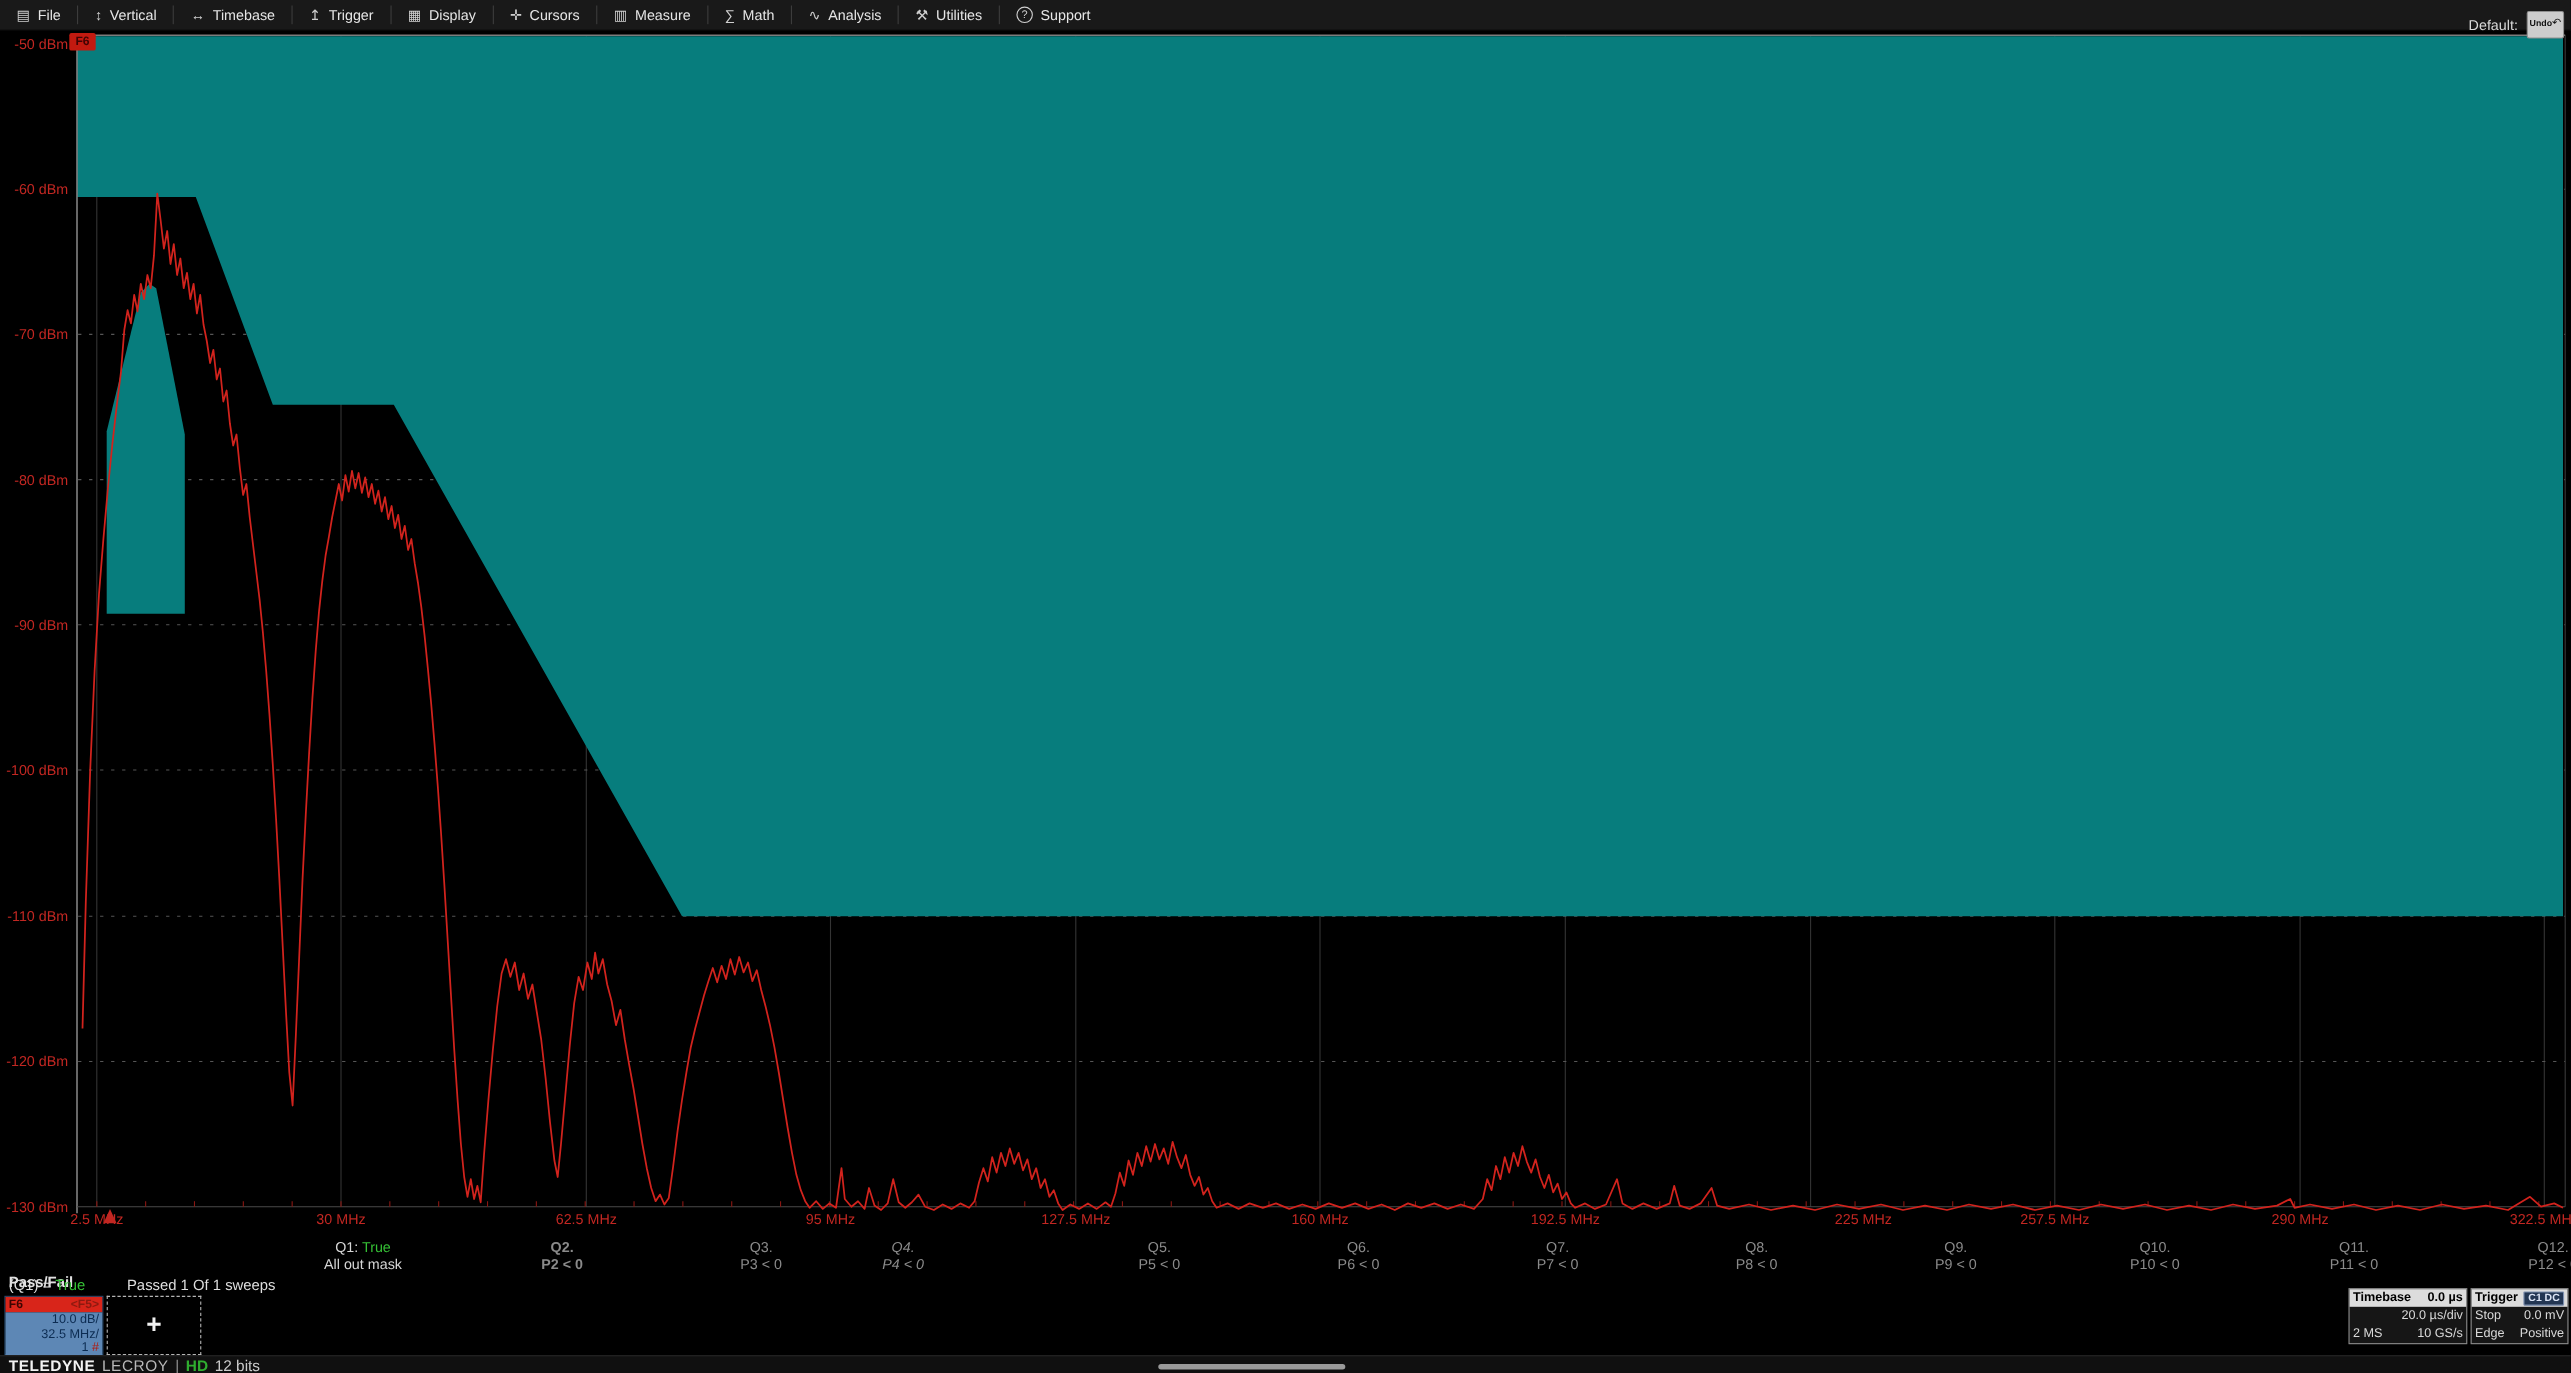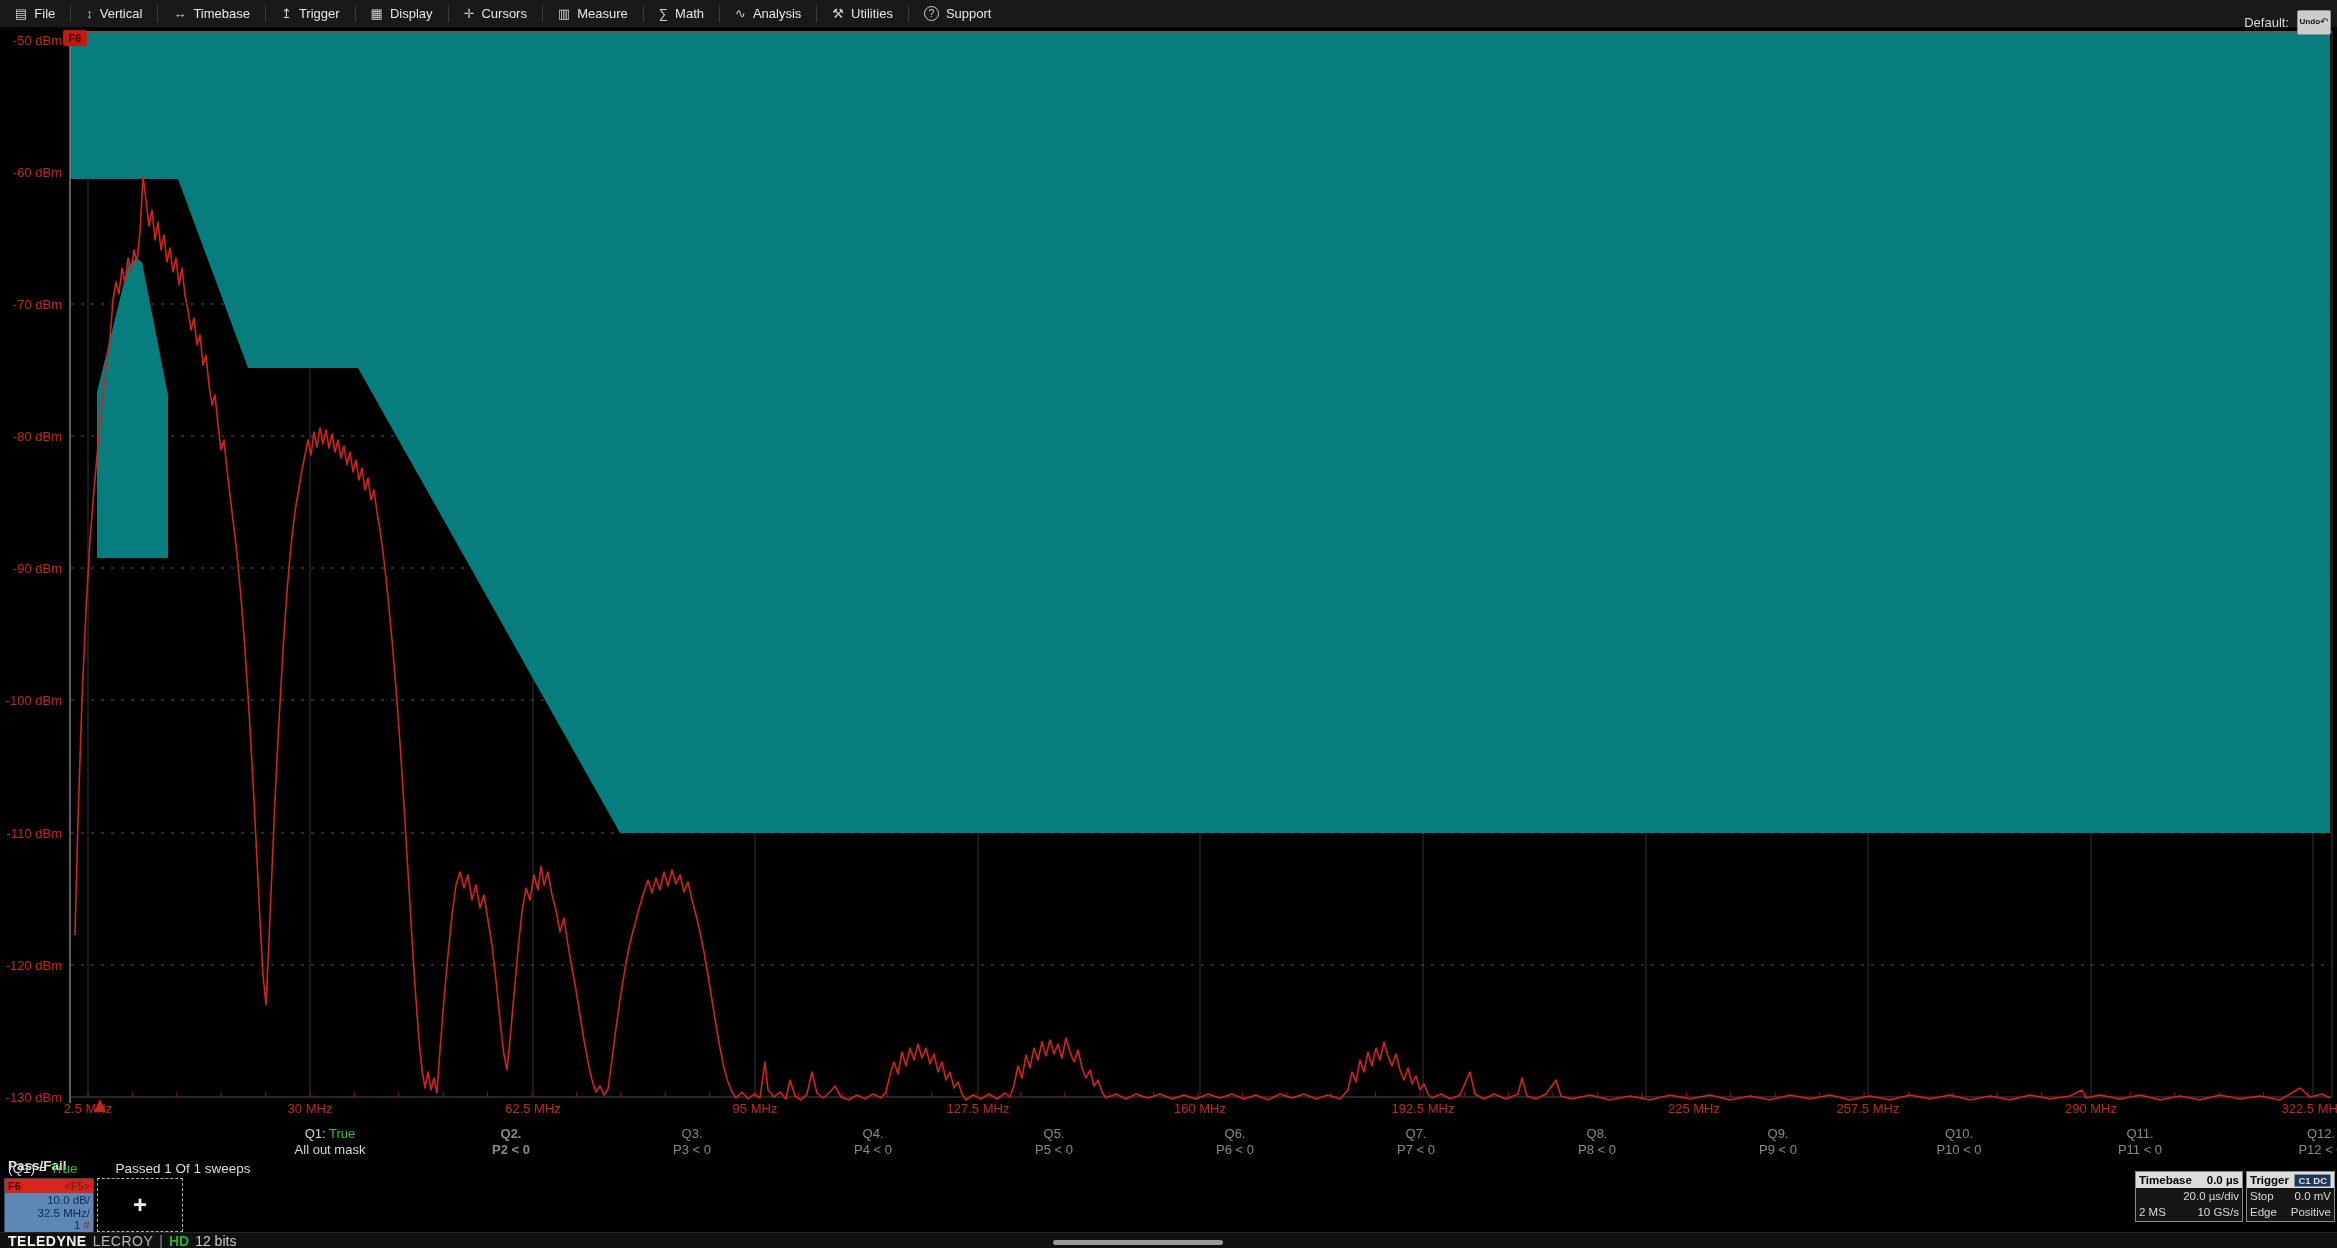--- a/index.html
+++ b/index.html
@@ -265,21 +265,21 @@
         <div class="qdetail">All out mask</div>
       </div>
       <div class="qtest" style="left: 511px; font-weight: bold;">
         <div><span class="qname">Q2.</span></div>
         <div class="qdetail">P2 &lt; 0</div>
       </div>
       <div class="qtest" style="left: 692px;">
         <div><span class="qname">Q3.</span></div>
         <div class="qdetail">P3 &lt; 0</div>
       </div>
-      <div class="qtest" style="left: 873px;">
+      <div class="qtest" style="left: 821px; font-style: italic;">
         <div><span class="qname">Q4.</span></div>
         <div class="qdetail">P4 &lt; 0</div>
       </div>
       <div class="qtest" style="left: 1054px;">
         <div><span class="qname">Q5.</span></div>
         <div class="qdetail">P5 &lt; 0</div>
       </div>
       <div class="qtest" style="left: 1235px;">
         <div><span class="qname">Q6.</span></div>
         <div class="qdetail">P6 &lt; 0</div>

